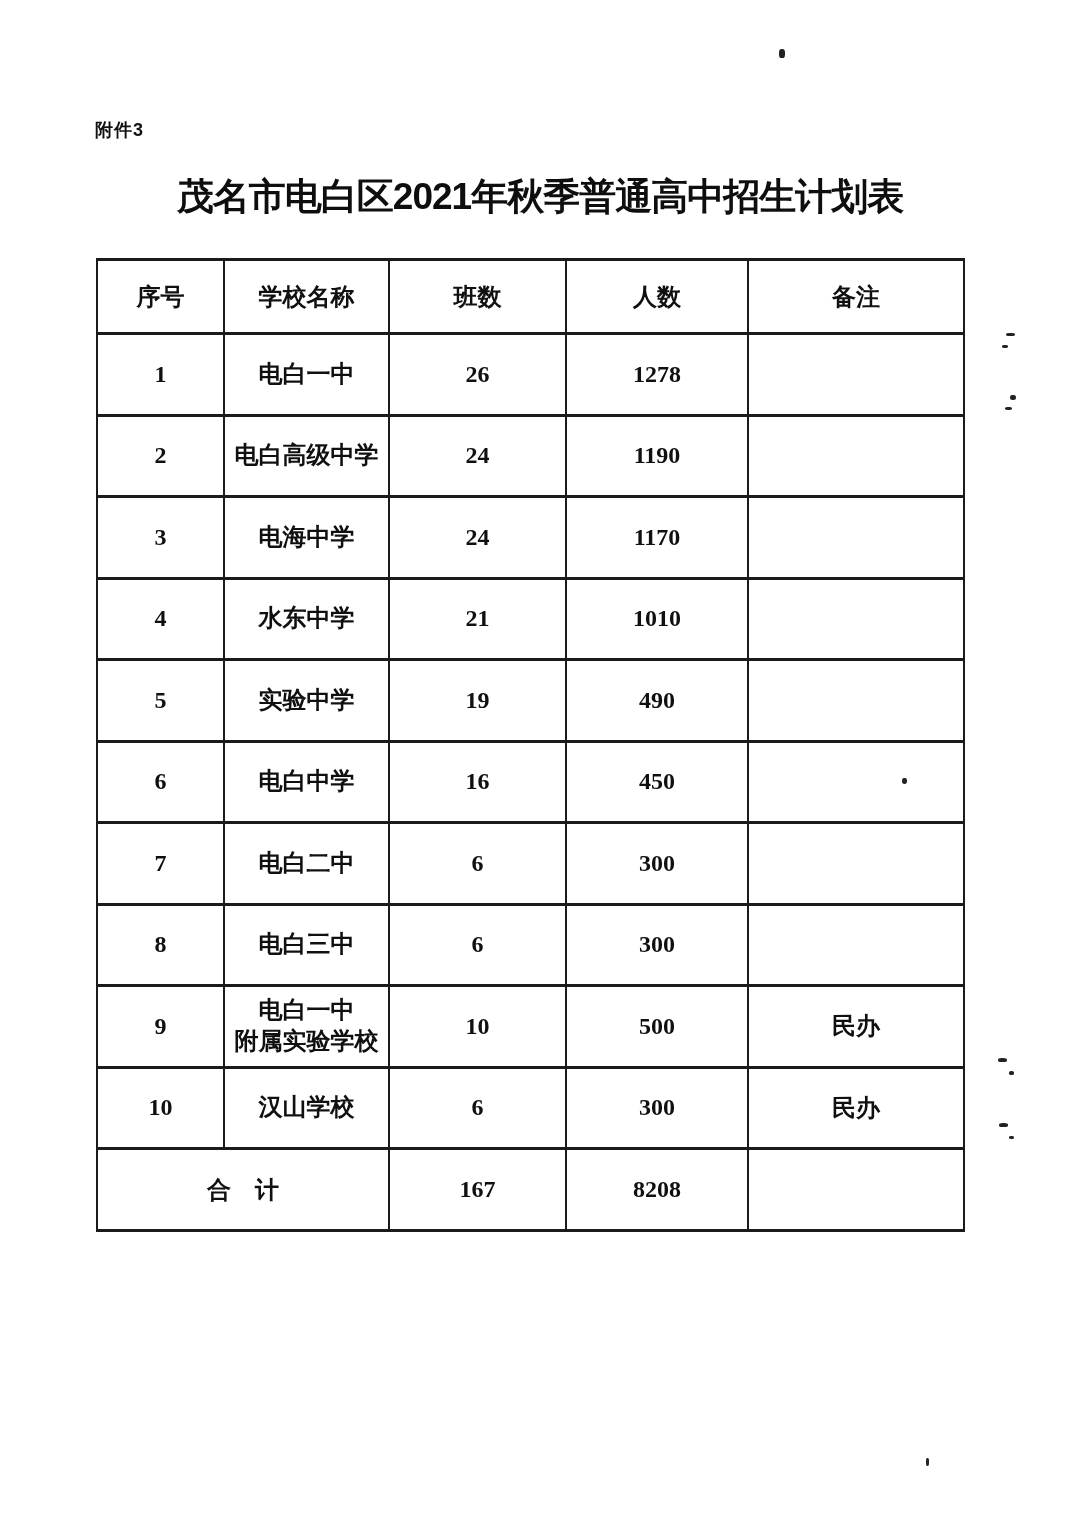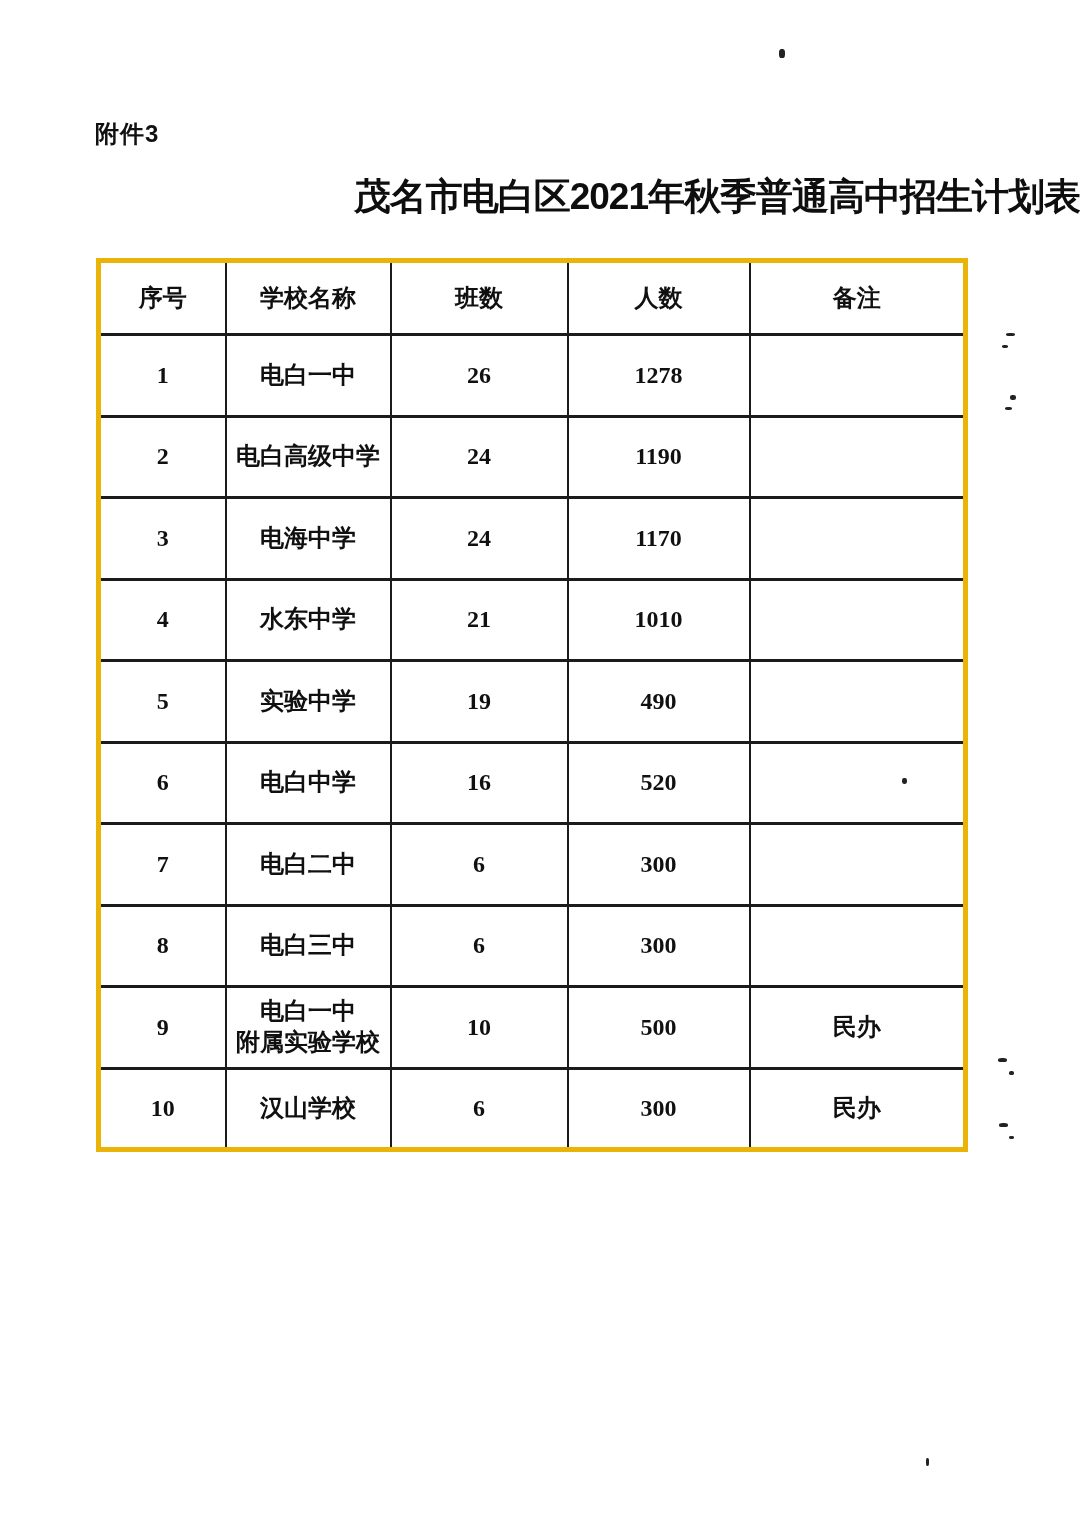--- a/index.html
+++ b/index.html
@@ -14,30 +14,30 @@
     background: #ffffff;
     overflow: hidden;
     color: #141414;
   }
   .attachment-label {
     position: absolute;
     left: 95px;
     top: 118px;
     font-family: "Liberation Sans", sans-serif;
     font-weight: 700;
-    font-size: 24px;
+    font-size: 18px;
     color: #111;
     letter-spacing: 1px;
   }
   .doc-title {
     position: absolute;
     left: 0;
     right: 0;
     top: 172px;
-    text-align: right;
+    text-align: center;
     font-family: "Liberation Sans", sans-serif;
     font-weight: 700;
     font-size: 37px;
     letter-spacing: -1px;
     color: #0e0e0e;
     white-space: nowrap;
   }
   table.enrollment {
     position: absolute;
     left: 96px;
@@ -55,21 +55,21 @@
     border-top: 3px solid #1b1b1b;
     border-bottom: 3px solid #1b1b1b;
     text-align: center;
     vertical-align: middle;
     font-weight: 700;
     font-size: 24px;
     padding: 0;
     overflow: hidden;
   }
   table.enrollment {
-    border: 5px solid #eab308;
+    border: 2px solid #eab308;
     padding-left: 37px;
   }
   tr.header-row { height: 74px; }
   tr.data-row   { height: 81.5px; }
   tr.total-row  { height: 82px; }
   td.cell-school { white-space: pre-line; line-height: 1.3; margin-left: 28px; }
   .artifact {
     position: absolute;
     background: #222;
     border-radius: 40%;
@@ -133,21 +133,21 @@
         <td class="cell-no">5</td>
         <td class="cell-school">实验中学</td>
         <td class="cell-classes">19</td>
         <td class="cell-students">490</td>
         <td class="cell-remark"></td>
       </tr>
       <tr class="data-row">
         <td class="cell-no">6</td>
         <td class="cell-school">电白中学</td>
         <td class="cell-classes">16</td>
-        <td class="cell-students">520</td>
+        <td class="cell-students">450</td>
         <td class="cell-remark"></td>
       </tr>
       <tr class="data-row">
         <td class="cell-no">7</td>
         <td class="cell-school">电白二中</td>
         <td class="cell-classes">6</td>
         <td class="cell-students">300</td>
         <td class="cell-remark"></td>
       </tr>
       <tr class="data-row">
@@ -165,20 +165,26 @@
         <td class="cell-students">500</td>
         <td class="cell-remark">民办</td>
       </tr>
       <tr class="data-row">
         <td class="cell-no">10</td>
         <td class="cell-school">汉山学校</td>
         <td class="cell-classes">6</td>
         <td class="cell-students">300</td>
         <td class="cell-remark">民办</td>
       </tr>
+      <tr class="total-row">
+        <td colspan="2" class="cell-total-label">合　计</td>
+        <td class="cell-classes">167</td>
+        <td class="cell-students">8208</td>
+        <td class="cell-remark"></td>
+      </tr>
     </tbody>
   </table>
 
   <div class="artifact" style="left:779px; top:49px;  width:6px; height:9px;"></div>
   <div class="artifact" style="left:1006px;top:333px; width:9px; height:3px;"></div>
   <div class="artifact" style="left:1002px;top:345px; width:6px; height:3px;"></div>
   <div class="artifact" style="left:1010px;top:395px; width:6px; height:5px;"></div>
   <div class="artifact" style="left:1005px;top:407px; width:7px; height:3px;"></div>
   <div class="artifact" style="left:902px; top:778px; width:5px; height:6px;"></div>
   <div class="artifact" style="left:998px; top:1058px;width:9px; height:4px;"></div>

